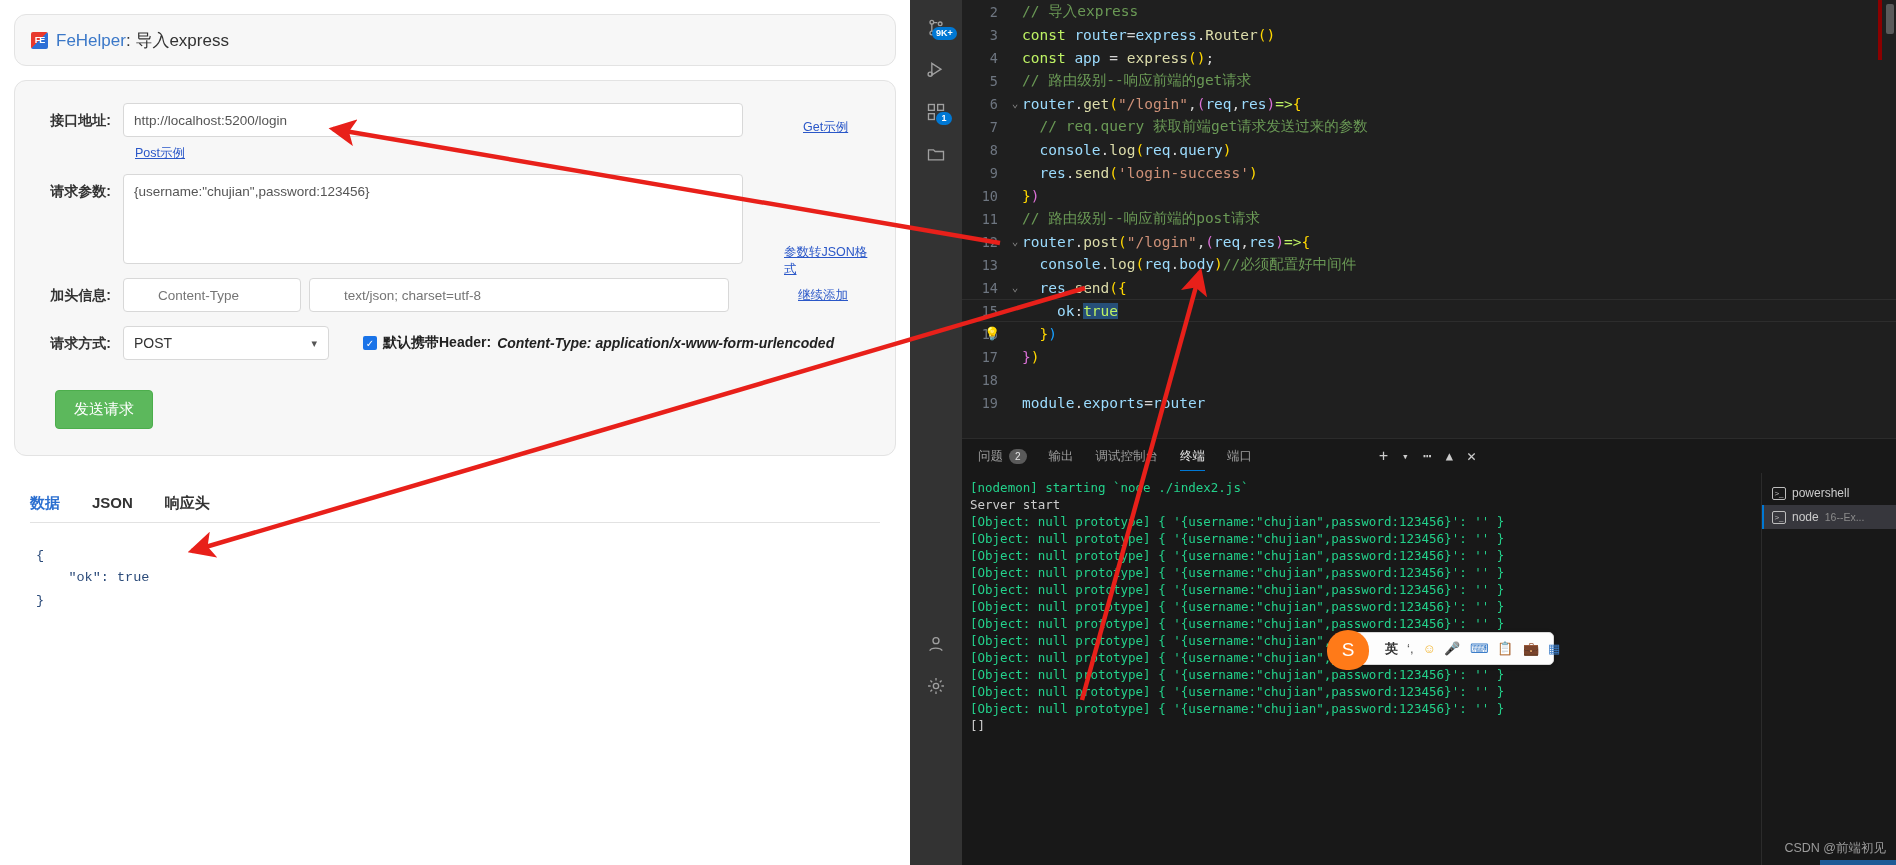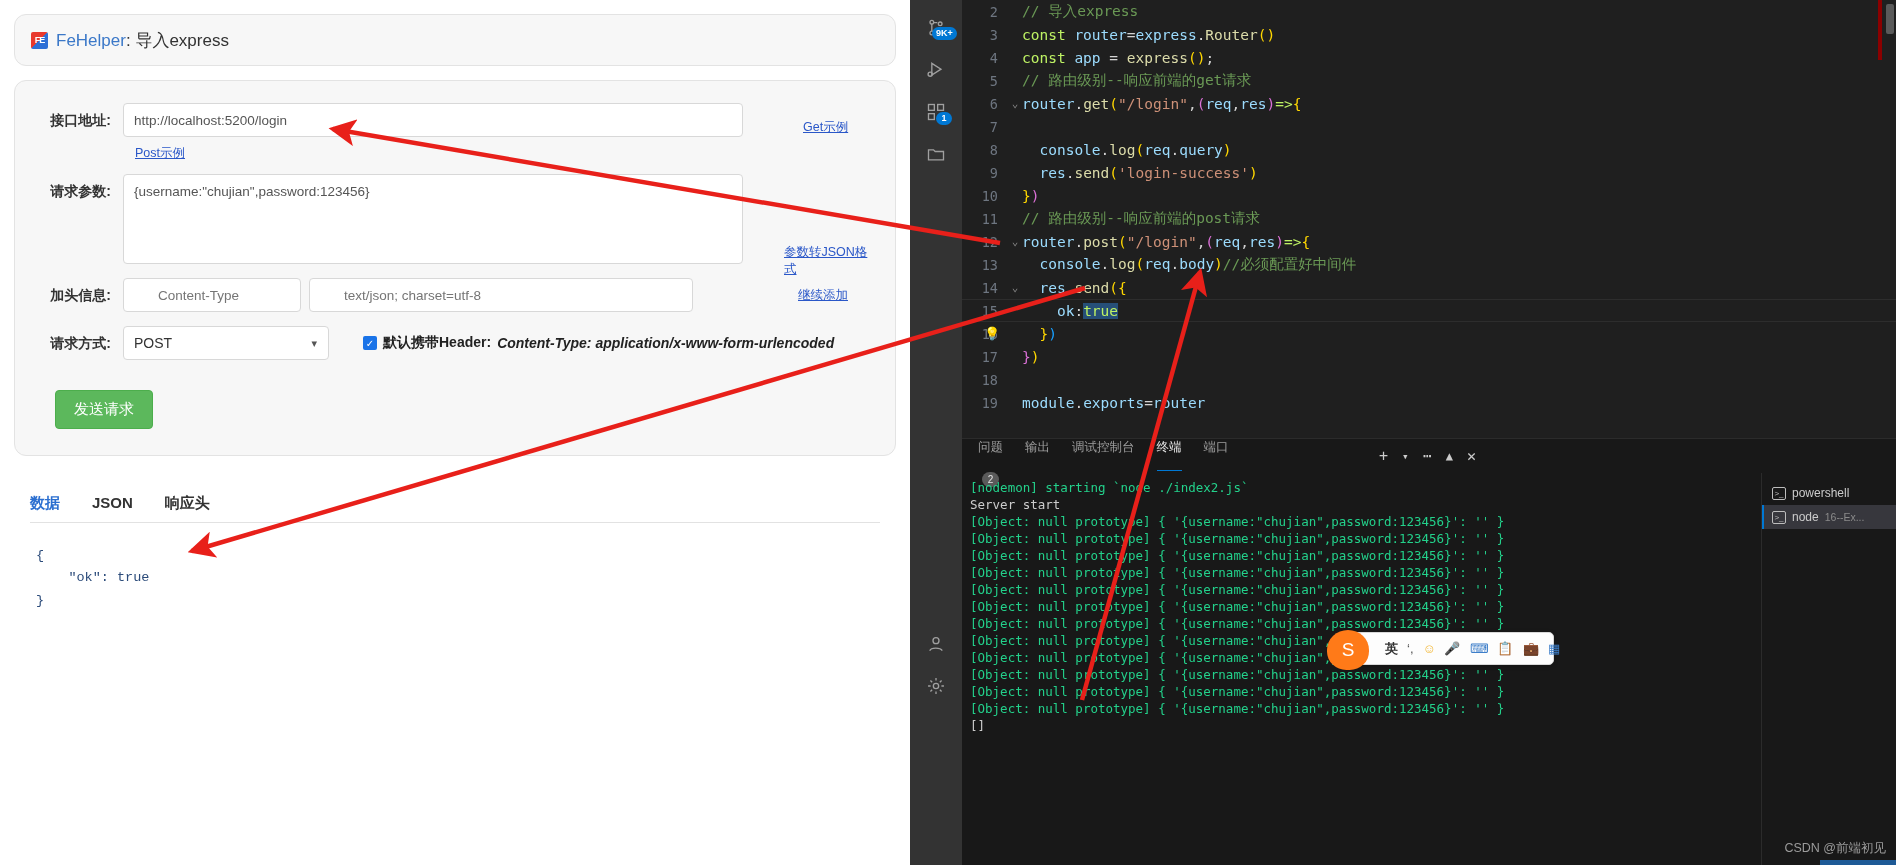--- a/index.html
+++ b/index.html
@@ -46,21 +46,21 @@
     color:#2a57c8; font-size:12.5px; text-decoration:underline; cursor:pointer;
     font-family:"Liberation Sans", sans-serif;
   }
   #get-example { position:absolute; left:768px; top:16px; }
   #post-example { margin:2px 0 0 100px; display:inline-block; }
   #params-textarea {
     width:620px; height:90px; resize:none; line-height:1.4;
   }
   #params-link { position:absolute; left:749px; top:70px; }
   #hdr-key { width:178px; height:34px; }
-  #hdr-val { width:384px; height:34px; margin-left:8px; }
+  #hdr-val { width:420px; height:34px; margin-left:8px; }
   #hdr-link { position:absolute; left:763px; top:9px; }
   .ph { color:#9a9a9a;padding-left:34px; }
   #method-select {
     width:206px; height:34px; -webkit-appearance:none; appearance:none;
     background:#fff; color:#333; font-size:14px; padding-left:10px;
   }
   #select-wrap { position:relative; display:inline-block; }
   #select-chevron {
     position:absolute; right:12px; top:11px; pointer-events:none;
     color:#555; font-size:11px;
@@ -135,21 +135,21 @@
   #scroll-thumb { position:absolute; right:2px; top:4px; width:8px; height:30px; background:#5a5a5a; border-radius:2px;}
   #minimap-bar { position:absolute; right:14px; top:0; width:4px; height:60px; background:#8b0000; }
 
   #panel {
     position:absolute; left:52px; top:438px; right:0; bottom:0;
     background:#181818; border-top:1px solid #2b2b2b;
   }
   #panel-tabs { display:flex; align-items:center; height:34px; padding-left:16px; gap:22px; }
   .ptab {
     font-family:"Liberation Sans", sans-serif; font-size:12.5px; color:#9d9d9d;
-    cursor:pointer; display:flex; align-items:center; gap:16px; height:34px; position:relative;flex-direction:column;
+    cursor:pointer; display:flex; align-items:center; gap:6px; height:34px; position:relative;
   }
   .ptab.active { color:#e7e7e7; }
   .ptab.active::after {
     content:""; position:absolute; left:0; right:0; bottom:2px; height:1px; background:#0078d4;
   }
   .pbadge {
     background:#5a5a5a; color:#e4e4e4; border-radius:8px; font-size:10px;
     padding:1px 6px; line-height:13px;
   }
   #panel-actions {
@@ -347,20 +347,21 @@
           <span class="code-txt"><span class="c-com">// 路由级别--响应前端的get请求</span></span>
         </div>
         <div class="code-line">
           <span class="ln">6</span>
           <span class="fold">⌄</span>
           <span class="code-txt"><span class="c-var">router</span><span class="c-pl">.</span><span class="c-fn">get</span><span class="c-par">(</span><span class="c-str">"/login"</span><span class="c-pl">,</span><span class="c-par2">(</span><span class="c-var">req</span><span class="c-pl">,</span><span class="c-var">res</span><span class="c-par2">)</span><span class="c-kw">=&gt;</span><span class="c-par">{</span></span>
         </div>
         <div class="code-line">
           <span class="ln">7</span>
           <span class="fold"></span>
+          <span class="code-txt"><span class="c-com">  // req.query 获取前端get请求发送过来的参数</span></span>
         </div>
         <div class="code-line">
           <span class="ln">8</span>
           <span class="fold"></span>
           <span class="code-txt"><span class="c-pl">  </span><span class="c-var">console</span><span class="c-pl">.</span><span class="c-fn">log</span><span class="c-par">(</span><span class="c-var">req</span><span class="c-pl">.</span><span class="c-var">query</span><span class="c-par">)</span></span>
         </div>
         <div class="code-line">
           <span class="ln">9</span>
           <span class="fold"></span>
           <span class="code-txt"><span class="c-pl">  </span><span class="c-var">res</span><span class="c-pl">.</span><span class="c-fn">send</span><span class="c-par">(</span><span class="c-str">'login-success'</span><span class="c-par">)</span></span>

